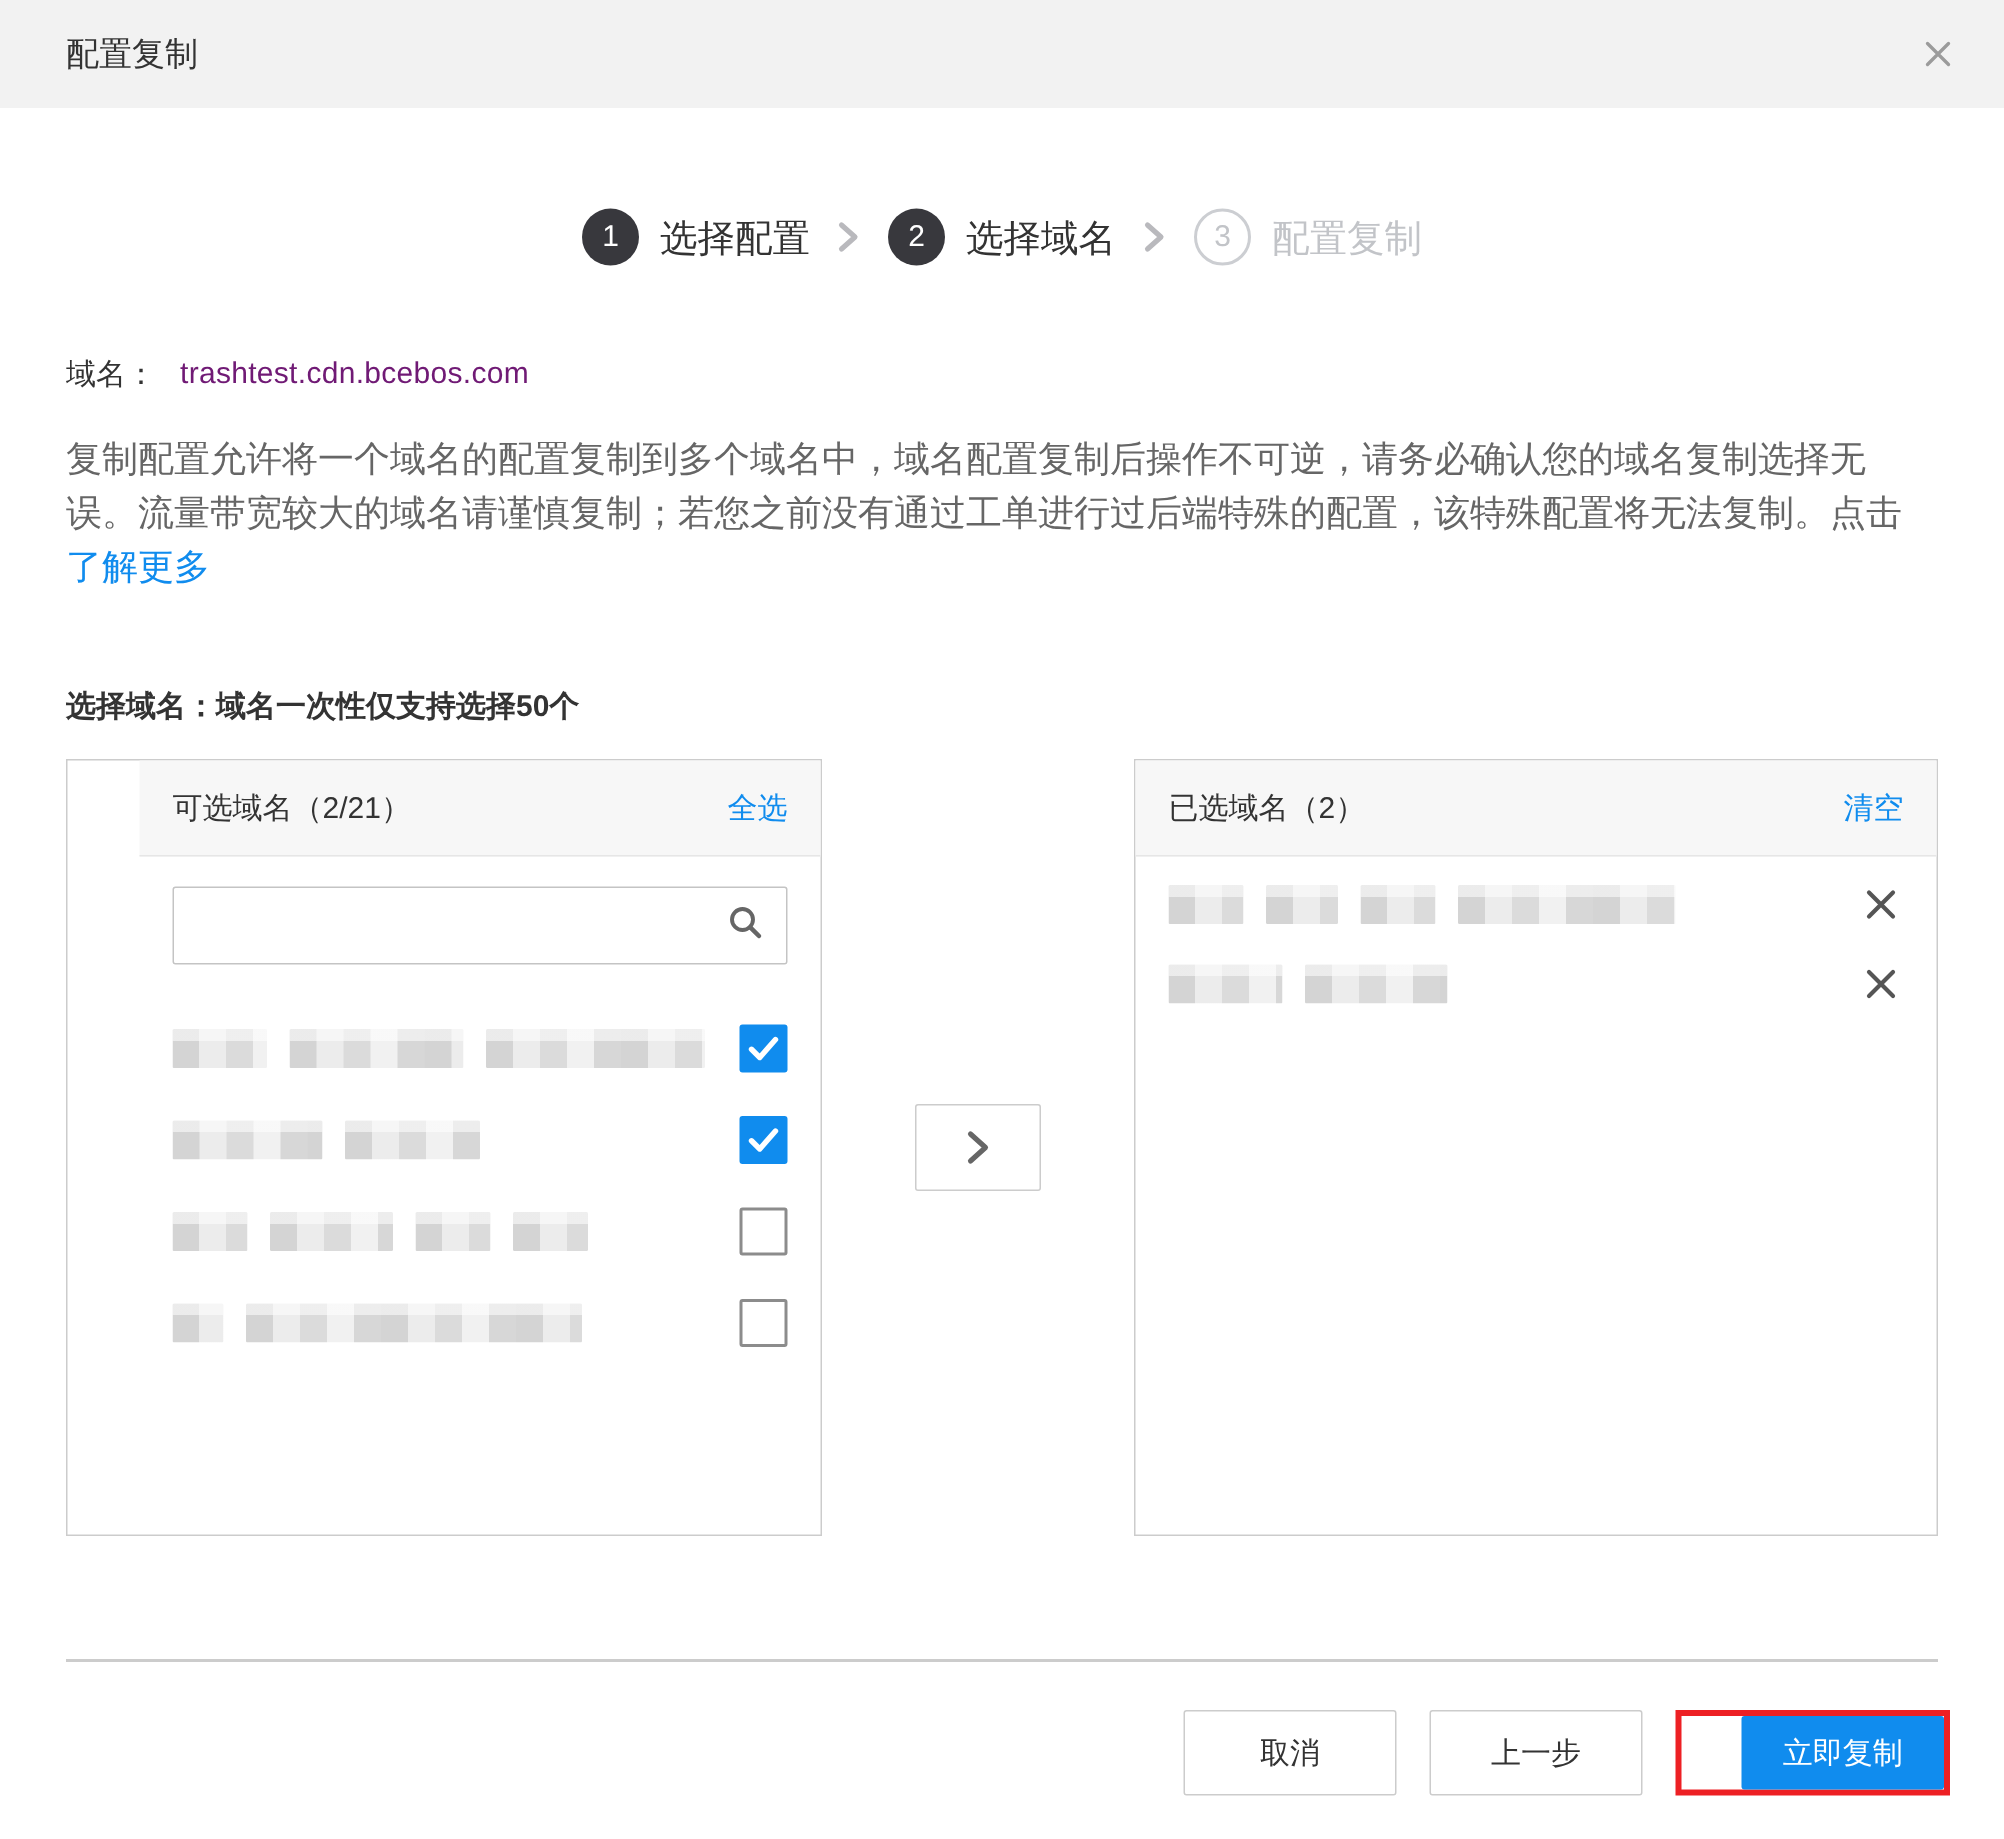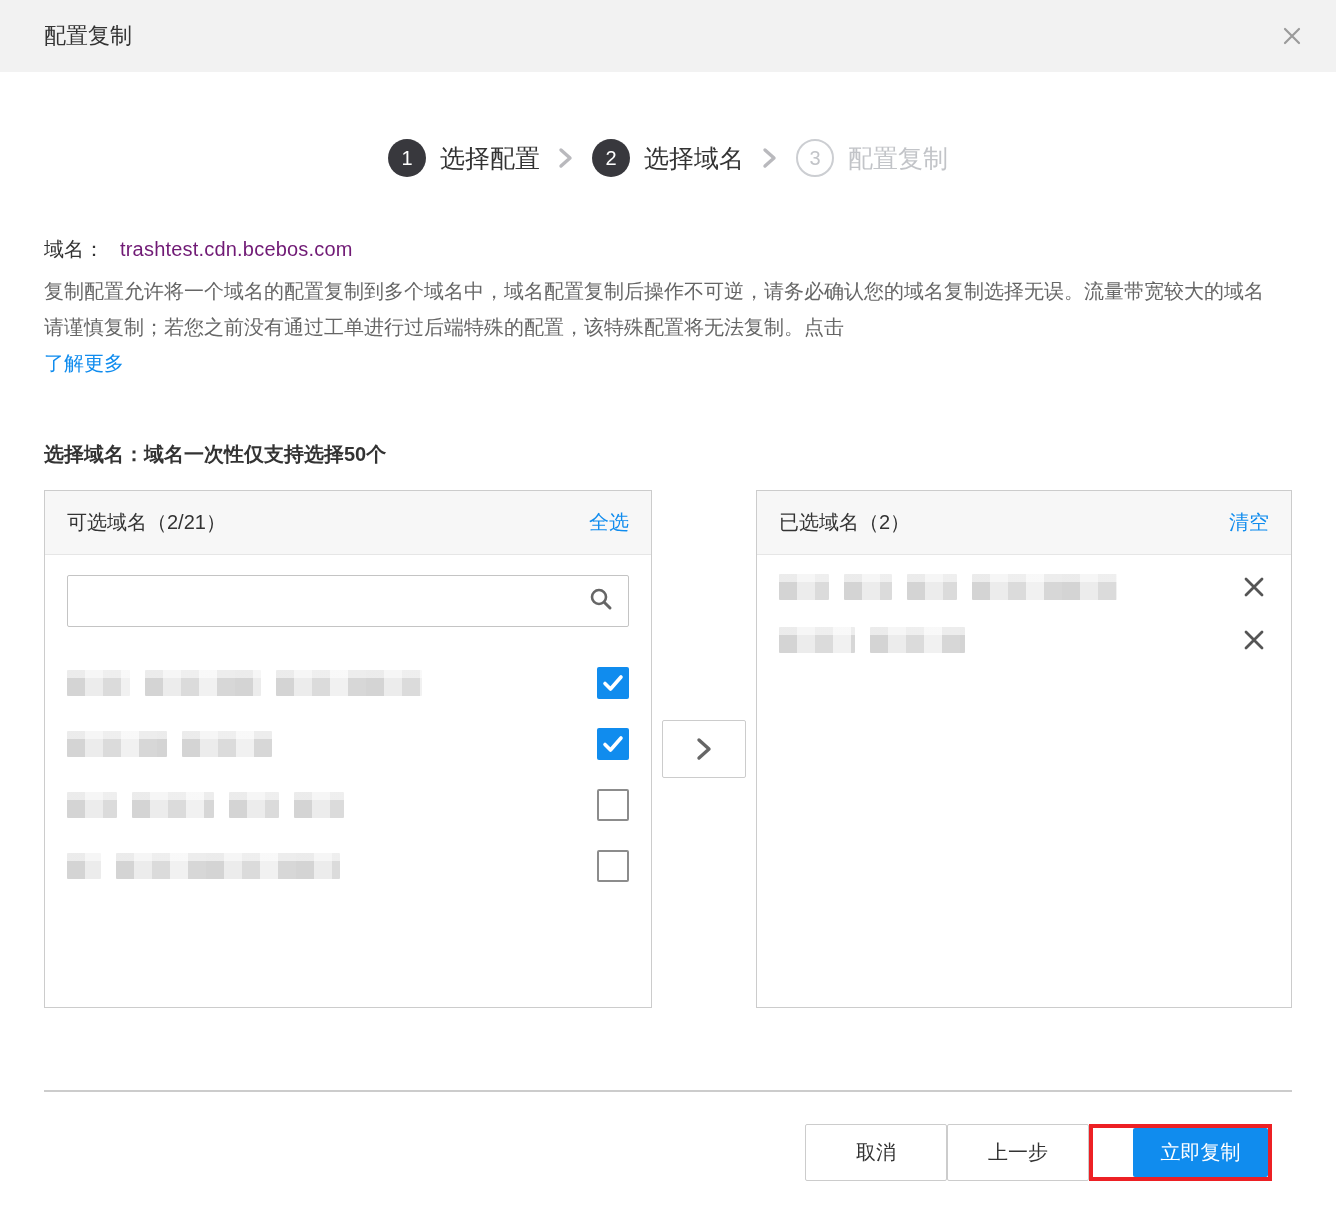--- a/index.html
+++ b/index.html
@@ -39,30 +39,30 @@
   .step-arrow { display: flex; align-items: center; }
 
   .content { padding: 0 44px; }
 
   
   .domain-line { margin-top: 58px; font-size: 20px; display: flex; align-items: center; }
   .domain-line .lbl { color: #333; }
   .domain-line .val { color: #701a75; margin-left: 16px; letter-spacing: 0.2px; }
 
   
-  .notice { margin-top: 10px; font-size: 20px; line-height: 36px; color: #666; max-width: 1232px; }
+  .notice { margin-top: 26px; font-size: 24px; line-height: 36px; color: #666; max-width: 1232px; }
   .link { color: #108cee; cursor: pointer; text-decoration: none; }
 
   
   .select-hint { margin-top: 60px; font-size: 20px; color: #333; font-weight: bold; }
 
   
   .panels { margin-top: 22px; display: flex; height: 518px; }
   .panel { border: 1px solid #ccc; background: #fff; height: 518px; display: flex; flex-direction: column; }
-  .panel.left { width: 608px; }
+  .panel.left { width: 504px; padding-left: 48px; }
   .panel.right { width: 536px; }
   .panel-header {
     height: 64px; flex: 0 0 64px; background: #f7f7f7; border-bottom: 1px solid #e6e6e6;
     display: flex; align-items: center; justify-content: space-between; padding: 0 22px;
   }
   .panel-title { font-size: 20px; color: #333; }
   .panel-action { font-size: 20px; color: #108cee; cursor: pointer; margin-left: 46px; }
   .panel-body { flex: 1; padding: 0 22px; overflow: hidden; }
 
   .search-box {
@@ -104,22 +104,22 @@
   
   .transfer-col { flex: 1; display: flex; align-items: center; justify-content: center; }
   .transfer-btn {
     width: 84px; height: 58px; background: #fff; border: 1px solid #ccc; border-radius: 2px;
     display: flex; align-items: center; justify-content: center; cursor: pointer;
   }
 
   
   .divider { margin: 82px 44px 0 44px; height: 2px; background: #ccc; }
   .footer {
-    margin-top: 32px; padding-right: 64px;
-    display: flex; justify-content: flex-end; align-items: center; 
+    margin-top: 32px; padding-right: 36px;
+    display: flex; justify-content: flex-end; align-items: center; gap: 22px;
   }
   .btn {
     height: 57px; border-radius: 2px; font-size: 20px; cursor: pointer;
     font-family: inherit; display: flex; align-items: center; justify-content: center;
   }
   .btn.ghost { width: 142px; background: #fff; border: 1px solid #ccc; color: #333; }
   .submit-wrap { border: 4px solid #ed2024; }
   .btn.primary { width: 135px; height: 49px; background: #108cee; border: none; color: #fff; margin-left: 40px; }
 </style>
 </head>

